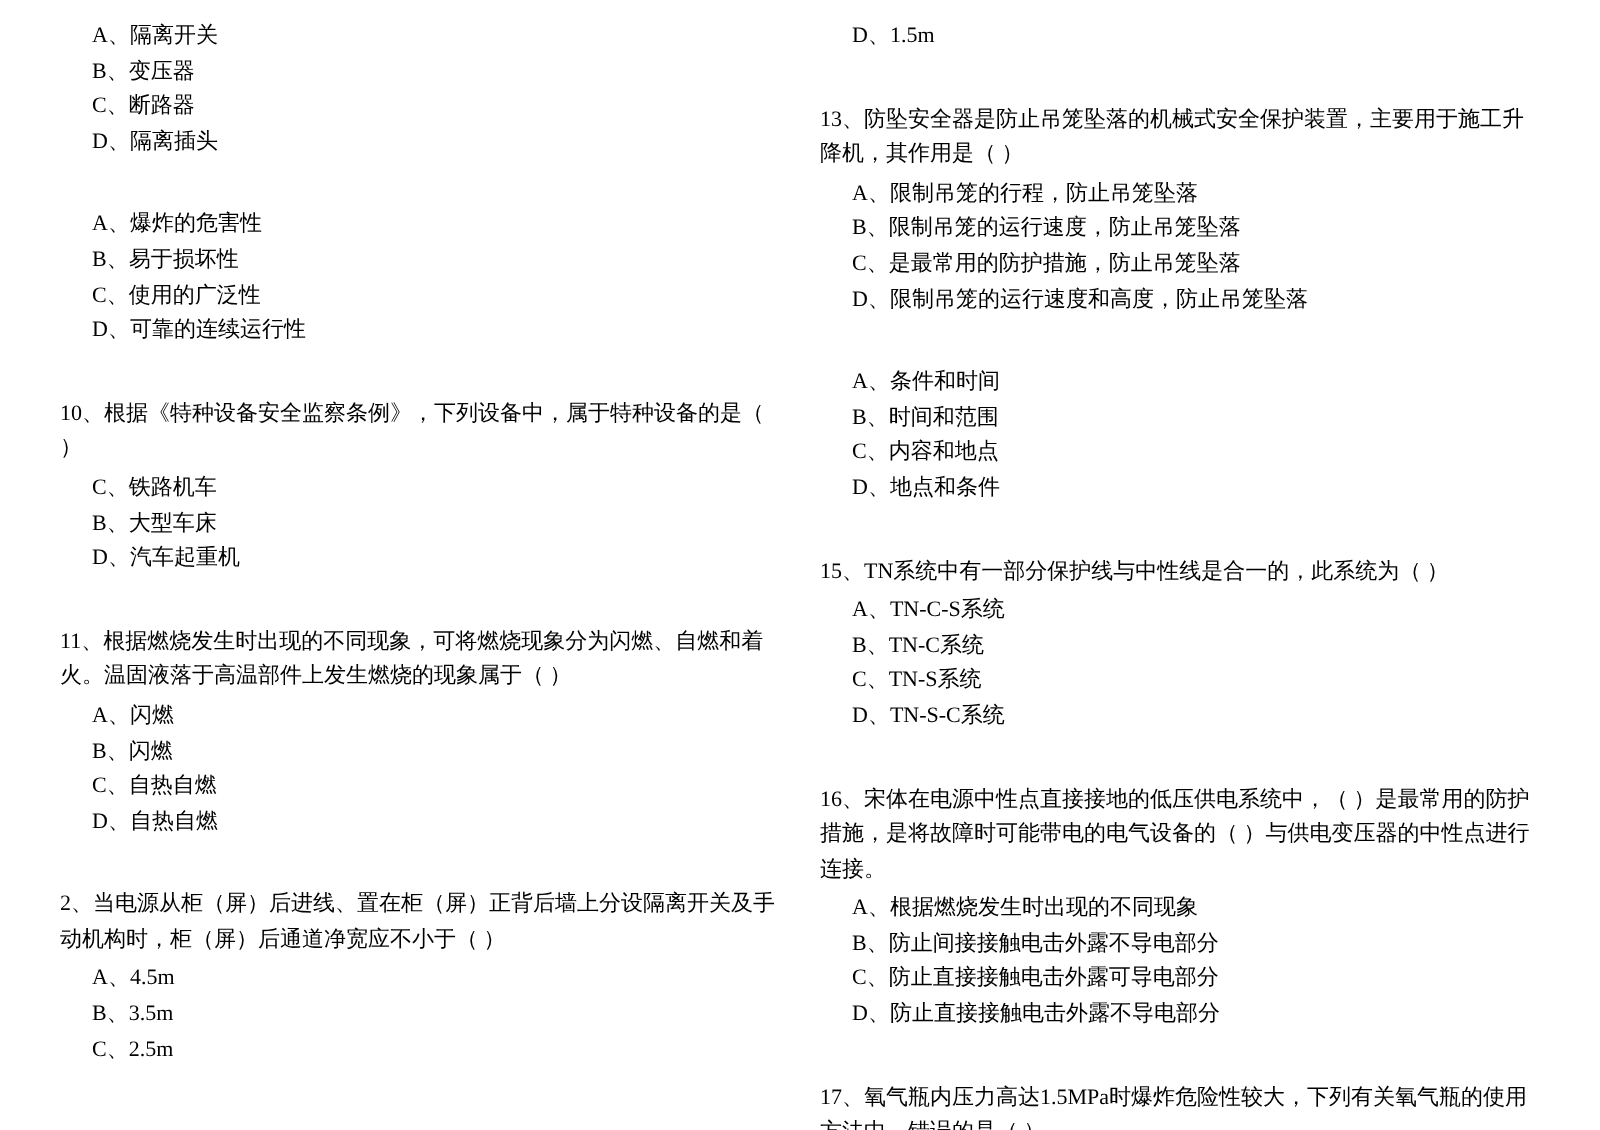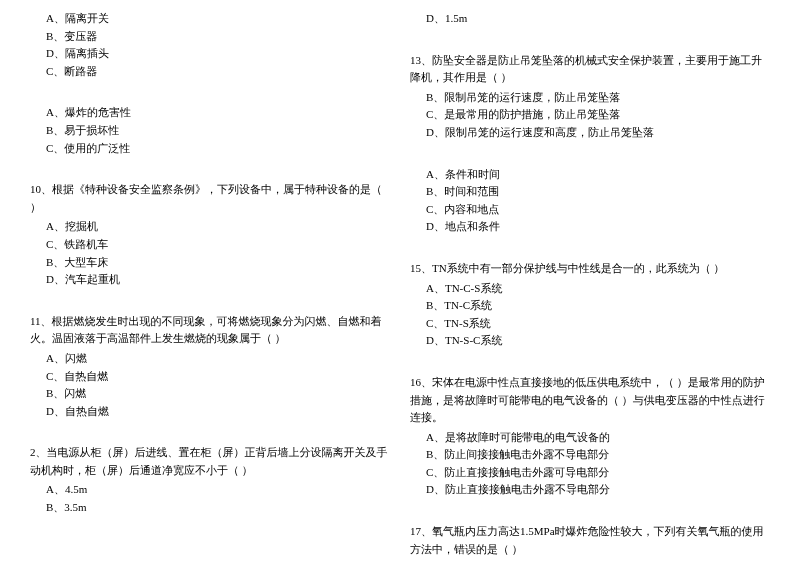--- a/index.html
+++ b/index.html
@@ -40,74 +40,76 @@
     }
   </style>
 </head>
 <body>
 
 <div class="page-content">
   <div class="column" id="left-col">
       <div class="question-block">
         <div class="option">A、隔离开关</div>
         <div class="option">B、变压器</div>
+        <div class="option">C、断路器</div>
         <div class="option">D、隔离插头</div>
-        <div class="option">C、断路器</div>
       </div>
       <div class="question-block">
         <div class="option">A、爆炸的危害性</div>
         <div class="option">B、易于损坏性</div>
         <div class="option">C、使用的广泛性</div>
+        <div class="option">D、可靠的连续运行性</div>
       </div>
       <div class="question-block">
         <div class="question-text">10、根据《特种设备安全监察条例》，下列设备中，属于特种设备的是（    ）</div>
-        <div class="option">A、挖掘机</div>
         <div class="option">C、铁路机车</div>
         <div class="option">B、大型车床</div>
         <div class="option">D、汽车起重机</div>
       </div>
       <div class="question-block">
         <div class="question-text">11、根据燃烧发生时出现的不同现象，可将燃烧现象分为闪燃、自燃和着火。温固液落于高温部件上发生燃烧的现象属于（    ）</div>
         <div class="option">A、闪燃</div>
+        <div class="option">B、闪燃</div>
         <div class="option">C、自热自燃</div>
-        <div class="option">B、闪燃</div>
         <div class="option">D、自热自燃</div>
       </div>
       <div class="question-block">
         <div class="question-text">2、当电源从柜（屏）后进线、置在柜（屏）正背后墙上分设隔离开关及手动机构时，柜（屏）后通道净宽应不小于（    ）</div>
         <div class="option">A、4.5m</div>
         <div class="option">B、3.5m</div>
+        <div class="option">C、2.5m</div>
       </div>
     </div>
   <div class="column" id="right-col">
       <div class="question-block">
         <div class="option">D、1.5m</div>
       </div>
       <div class="question-block">
         <div class="question-text">13、防坠安全器是防止吊笼坠落的机械式安全保护装置，主要用于施工升降机，其作用是（    ）</div>
+        <div class="option">A、限制吊笼的行程，防止吊笼坠落</div>
         <div class="option">B、限制吊笼的运行速度，防止吊笼坠落</div>
         <div class="option">C、是最常用的防护措施，防止吊笼坠落</div>
         <div class="option">D、限制吊笼的运行速度和高度，防止吊笼坠落</div>
       </div>
       <div class="question-block">
         <div class="option">A、条件和时间</div>
         <div class="option">B、时间和范围</div>
         <div class="option">C、内容和地点</div>
         <div class="option">D、地点和条件</div>
       </div>
       <div class="question-block">
         <div class="question-text">15、TN系统中有一部分保护线与中性线是合一的，此系统为（    ）</div>
         <div class="option">A、TN-C-S系统</div>
         <div class="option">B、TN-C系统</div>
         <div class="option">C、TN-S系统</div>
         <div class="option">D、TN-S-C系统</div>
       </div>
       <div class="question-block">
         <div class="question-text">16、宋体在电源中性点直接接地的低压供电系统中，（    ）是最常用的防护措施，是将故障时可能带电的电气设备的（    ）与供电变压器的中性点进行连接。</div>
-        <div class="option">A、是将故障时可能带电的电气设备的</div>
+        <div class="option">A、根据燃烧发生时出现的不同现象</div>
         <div class="option">B、防止间接接触电击外露不导电部分</div>
         <div class="option">C、防止直接接触电击外露可导电部分</div>
         <div class="option">D、防止直接接触电击外露不导电部分</div>
       </div>
       <div class="question-block">
         <div class="question-text">17、氧气瓶内压力高达1.5MPa时爆炸危险性较大，下列有关氧气瓶的使用方法中，错误的是（    ）</div>
       </div>
     </div>
 </div>
 

